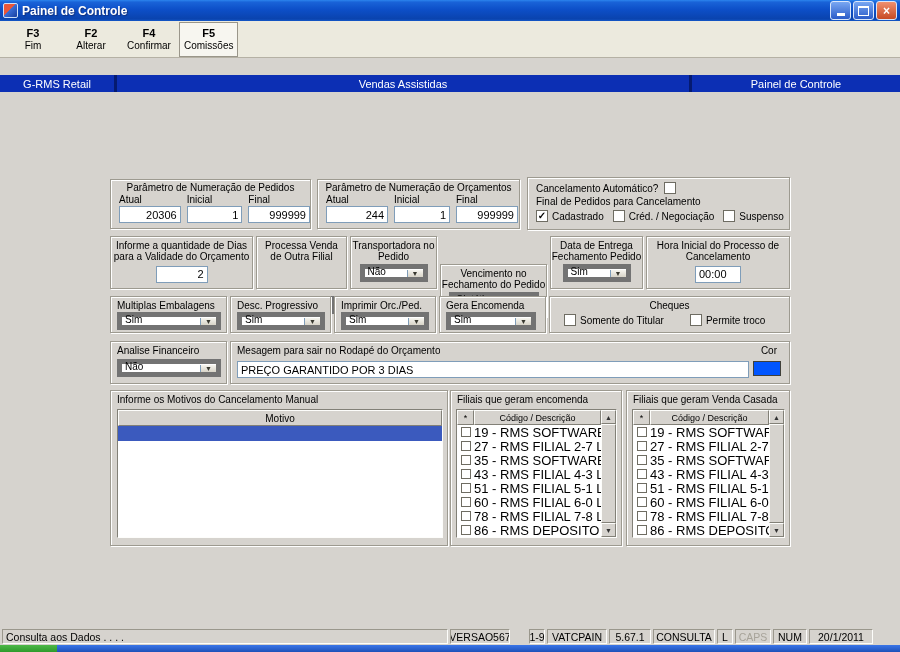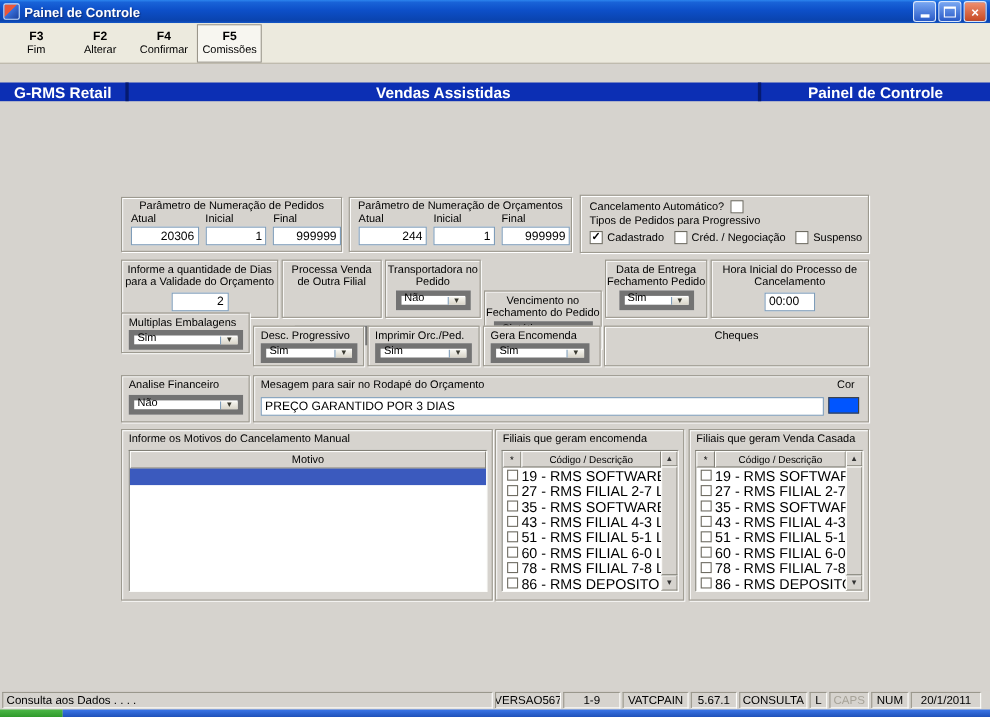--- a/index.html
+++ b/index.html
@@ -27,21 +27,21 @@
   .toolbar{position:absolute;left:0;top:21px;width:900px;height:37px;background:#eceade;
     border-bottom:1px solid #b5b1a4;display:flex;align-items:center;padding-left:5px;box-sizing:border-box;gap:2px;}
   .tbbtn{min-width:46px;height:33px;padding:0 4px;display:flex;flex-direction:column;align-items:center;
     justify-content:center;gap:1px;background:transparent;border:1px solid transparent;cursor:default;}
   .tbbtn .k{font-size:11px;font-weight:bold;}
   .tbbtn .l{font-size:10px;}
   .tbbtn.active{background:#f7f6f0;border:1px solid #9a968a;}
 
   
   .banner{position:absolute;left:0;top:75px;width:900px;height:17px;background:#0c2fb4;display:flex;}
-  .banner .seg{display:flex;align-items:center;justify-content:center;color:#fff;font-size:14px;font-weight:bold;
+  .banner .seg{display:flex;align-items:center;justify-content:center;color:#fff;font-size:11px;font-weight:normal;
     white-space:nowrap;overflow:hidden;}
   .banner .seg.left{width:114px;flex:none;}
   .banner .seg.center{flex:1;}
   .banner .seg.right{width:208px;flex:none;}
   .banner .sep{width:3px;background:#051a70;flex:none;}
 
   
   .panel{position:absolute;border:1px solid #9d9a90;background:#d6d3ce;
     box-shadow:inset 1px 1px 0 #ffffff,1px 1px 0 #ffffff;box-sizing:border-box;}
   .gcap{font-size:10px;text-align:center;padding-top:2px;white-space:nowrap;overflow:hidden;}
@@ -193,21 +193,21 @@
       <input class="tin num" value="999999" style="">
     </div>
   </div>
 </div>
 
 <div class="panel" style="left:527px;top:177px;width:263px;height:53px;">
   <div class="g3row" style="padding-top:4px;">
     <span class="lbl10">Cancelamento Automático?</span>
     <span class="cb"></span>
   </div>
-  <div class="lbl10" style="padding:2px 0 0 8px;">Tipos de Pedidos para Progressivo</div>
+  <div class="lbl10" style="padding:2px 0 0 8px;">Final de Pedidos para Cancelamento</div>
   <div class="g3row" style="padding-top:3px;gap:9px;">
     <label class="cbl">
       <span class="cb checked">✓</span>
       <span>Cadastrado</span>
     </label>
     <label class="cbl">
       <span class="cb"></span>
       <span>Créd. / Negociação</span>
     </label>
     <label class="cbl">
@@ -278,21 +278,21 @@
 </div>
 
 <div class="panel pbox" style="left:646px;top:236px;width:144px;height:53px;">
   <div class="pcap">
     <span>Hora Inicial do Processo de</span>
       <span>Cancelamento</span>
   </div>
   <div class="pctl"><input class="tin" style="width: 46px;" value="00:00"></div>
 </div>
 
-<div class="panel" style="left:110px;top:284px;width:117px;height:37px;">
+<div class="panel" style="left:110px;top:296px;width:117px;height:37px;">
   <div class="qcap">Multiplas Embalagens</div>
   <div class="combo" style="width:104px;margin:1px 0 0 6px;">
     <span class="cval">Sim</span>
     <span class="drop">▼</span>
   </div>
 </div>
 
 <div class="panel" style="left:230px;top:296px;width:101px;height:37px;">
   <div class="qcap">Desc. Progressivo</div>
   <div class="combo" style="width:88px;margin:1px 0 0 6px;">
@@ -312,20 +312,30 @@
 <div class="panel" style="left:439px;top:296px;width:107px;height:37px;">
   <div class="qcap">Gera Encomenda</div>
   <div class="combo" style="width:90px;margin:1px 0 0 6px;">
     <span class="cval">Sim</span>
     <span class="drop">▼</span>
   </div>
 </div>
 
 <div class="panel" style="left:549px;top:296px;width:241px;height:37px;">
   <div class="qcap center">Cheques</div>
+  <div class="g3row" style="padding-left:14px;gap:26px;padding-top:3px;">
+    <label class="cbl">
+      <span class="cb"></span>
+      <span>Somente do Titular</span>
+    </label>
+    <label class="cbl">
+      <span class="cb"></span>
+      <span>Permite troco</span>
+    </label>
+  </div>
 </div>
 
 <div class="panel" style="left:110px;top:341px;width:117px;height:43px;">
   <div class="qcap">Analise Financeiro</div>
   <div class="combo" style="width:104px;margin:3px 0 0 6px;">
     <span class="cval">Não</span>
     <span class="drop">▼</span>
   </div>
 </div>
 
@@ -478,21 +488,21 @@
           <span class="sthumb"></span>
         </span>
       <span class="sbtn">▼</span>
     </div>
   </div>
 </div>
 
 <div class="statusbar">
   <div class="sbp msg" style="width:446px;">Consulta aos Dados . . . .</div>
   <div class="sbp" style="width:60px;">VERSAO567</div>
-  <div class="sbp" style="width:52px;">1-9</div>
+  <div class="sbp" style="width:16px;margin-left:17px;">1-9</div>
   <div class="sbp" style="width:60px;">VATCPAIN</div>
   <div class="sbp" style="width:42px;">5.67.1</div>
   <div class="sbp" style="width:62px;">CONSULTA</div>
   <div class="sbp" style="width:16px;">L</div>
   <div class="sbp dim" style="width:36px;">CAPS</div>
   <div class="sbp" style="width:34px;">NUM</div>
   <div class="sbp" style="width:64px;">20/1/2011</div>
 </div>
 
 <div class="taskbar">

